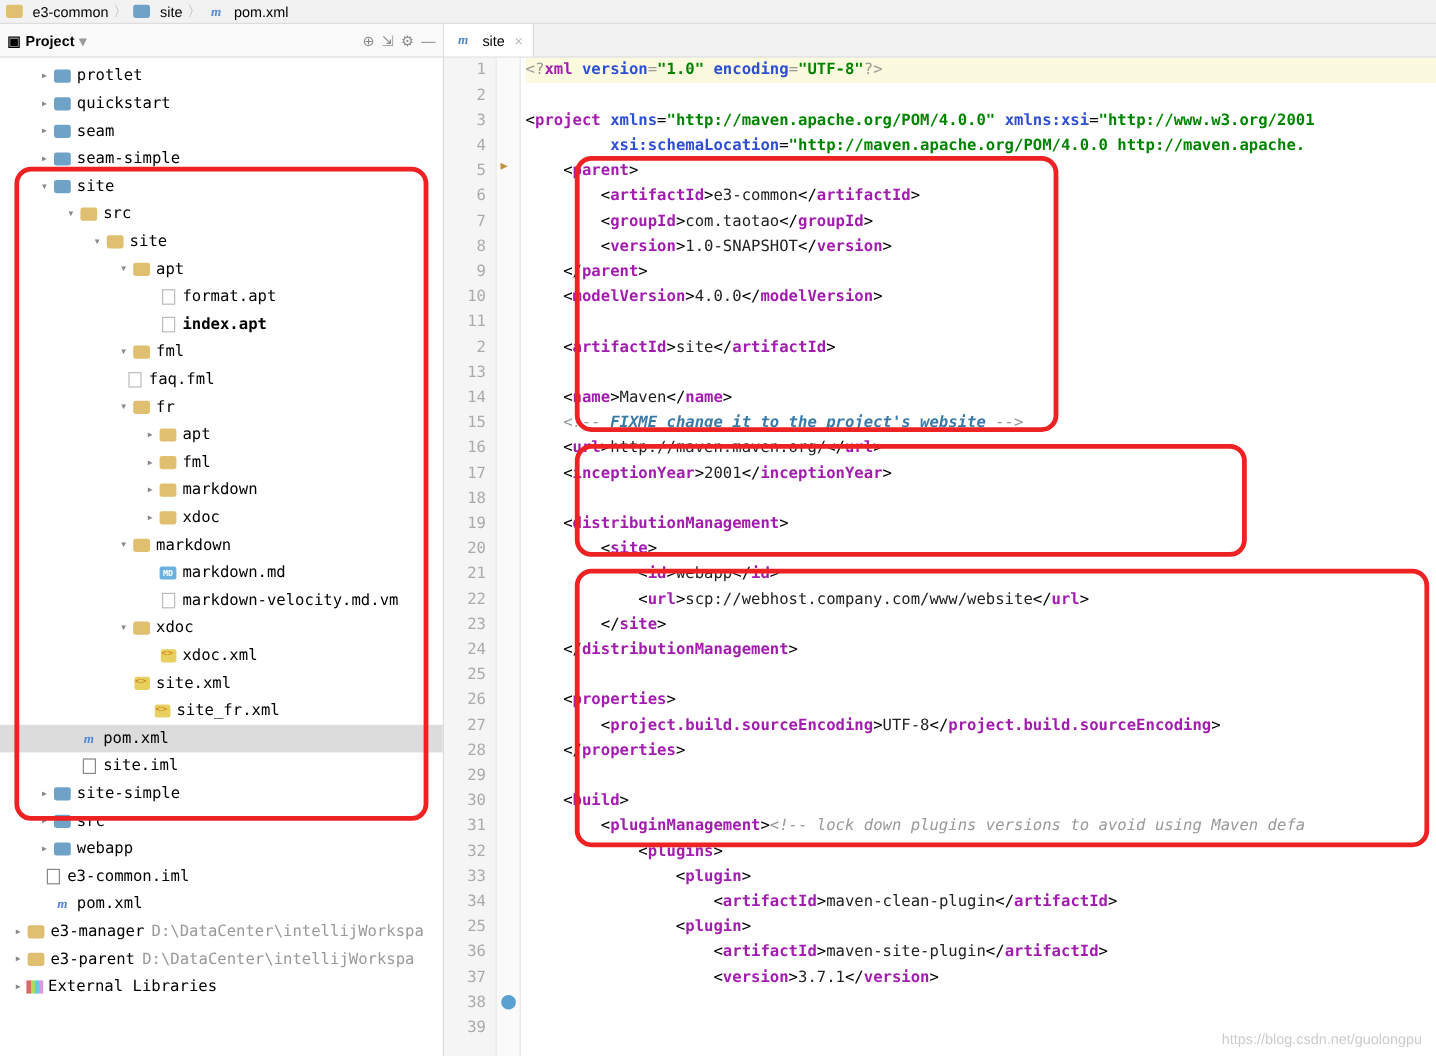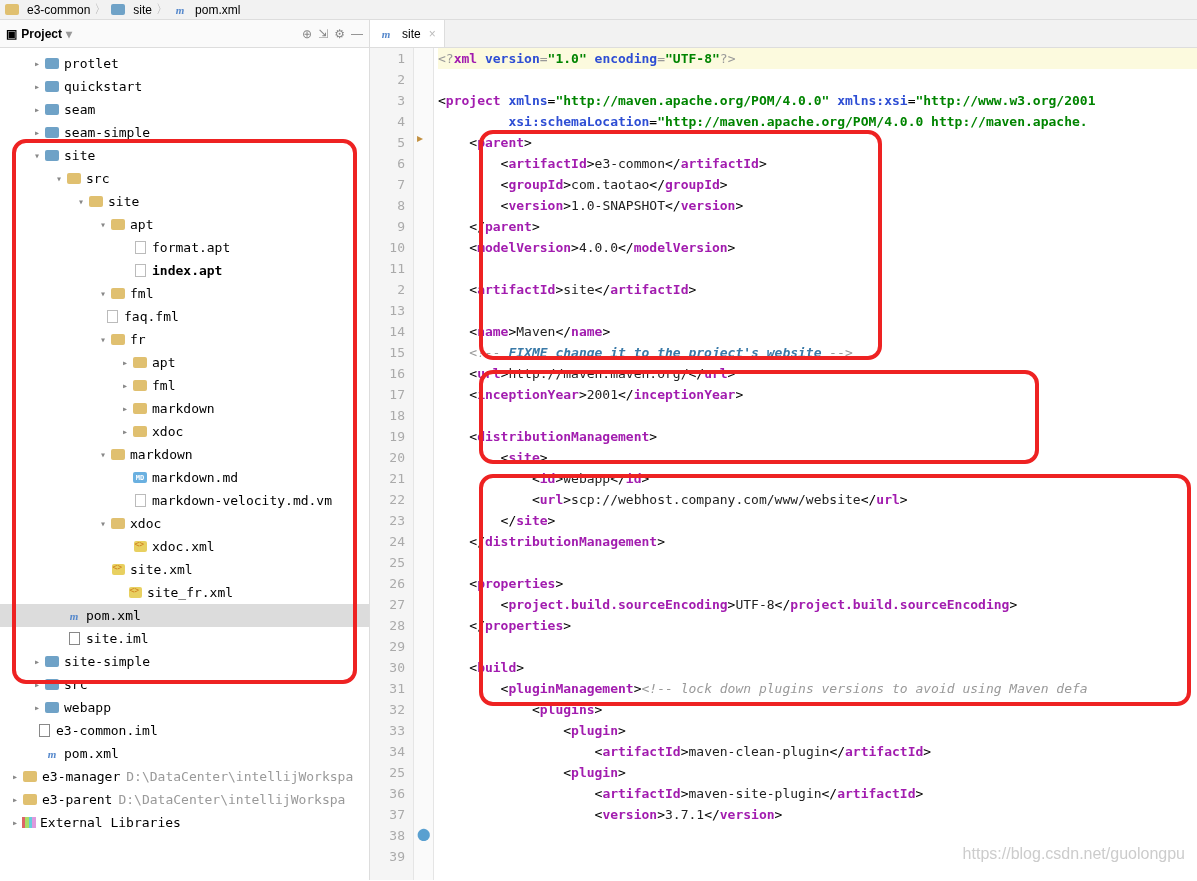--- a/index.html
+++ b/index.html
@@ -39,21 +39,21 @@
 .code-line { white-space:pre; height:21px; }
 .code-line.first { background:#fcfade; }
 .t-tag { color:#a21caf; font-weight:bold; }
 .t-attr { color:#2e4ed4; font-weight:bold; }
 .t-str { color:#008400; font-weight:bold; }
 .t-text { color:#222; }
 .t-dec { color:#999; }
 .t-comment { color:#999; font-style:italic; }
 .t-comment-em { color:#3a7aa8; font-style:italic; font-weight:bold; }
 .annot { position:absolute; border:4px solid #e22; border-radius:14px; pointer-events:none; }
-.watermark { position:absolute; bottom:16px; right:12px; color:#ccc; font-size:16px; font-family:Arial; }
+.watermark { position:absolute; bottom:3px; right:12px; color:#ccc; font-size:12px; font-family:Arial; }
 .lib-ico { display:inline-block; width:14px; height:11px; background:linear-gradient(90deg,#d66 0 25%,#ad6 25% 50%,#6cd 50% 75%,#d9d 75% 100%); margin-right:4px; }
 </style>
 </head>
 <body>
 
 <div class="breadcrumb">
   <span class="crumb">
       <span class="ico">
         <span class="ico-folder"></span>
       </span>

